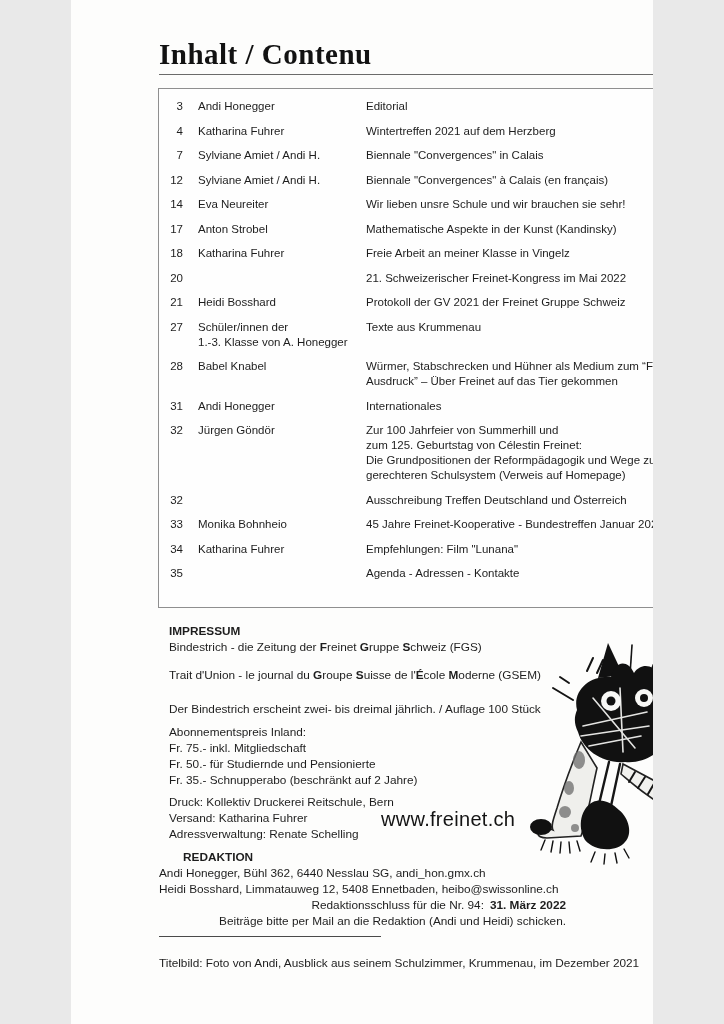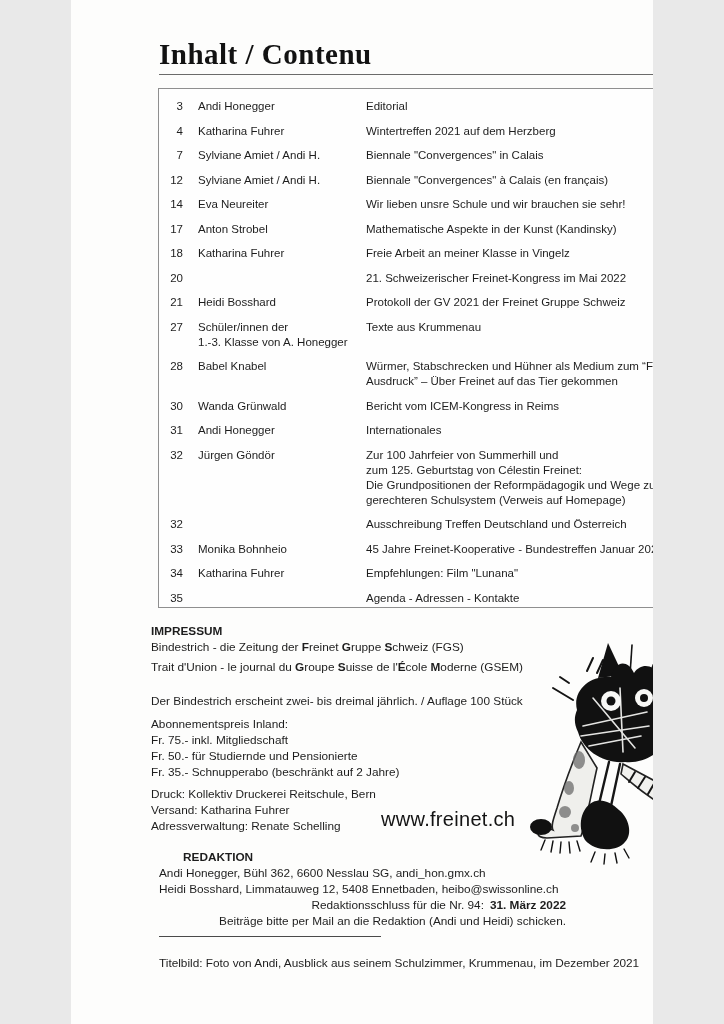--- a/index.html
+++ b/index.html
@@ -25,21 +25,21 @@
     position:absolute;left:87px;top:88px;width:551px;height:520px;
     border:1px solid #8f8f8f;box-sizing:border-box;
     padding:10px 0 0 0;background:#fefefe;
   }
   .toc-row{display:flex;align-items:flex-start;margin:0 0 9.5px 0;
     font-size:11.5px;line-height:15px;}
   .toc-page{flex:none;width:24px;text-align:right;}
   .toc-author{flex:none;width:150px;margin-left:15px;white-space:pre-line;}
   .toc-title{flex:1;margin-left:18px;padding-right:12px;white-space:pre-line;}
   .impressum{
-    position:absolute;left:80px;top:623px;width:420px;
+    position:absolute;left:98px;top:623px;width:420px;
     font-size:11.8px;line-height:16px;
   }
   .impressum p{margin:0 0 6px 0;}
   .impressum .hd{font-weight:bold;margin-bottom:0;}
   .impressum .tight div{margin:0;}
   .website{
     position:absolute;left:310px;top:808px;
     font-size:20px;letter-spacing:.3px;color:#141414;
   }
   .redaktion{
@@ -121,25 +121,20 @@
 1.-3. Klasse von A. Honegger</div>
           <div class="toc-title">Texte aus Krummenau</div>
         </div>
         <div class="toc-row">
           <div class="toc-page">28</div>
           <div class="toc-author">Babel Knabel</div>
           <div class="toc-title">Würmer, Stabschrecken und Hühner als Medium zum “Freien
 Ausdruck” – Über Freinet auf das Tier gekommen</div>
         </div>
         <div class="toc-row">
-          <div class="toc-page">30</div>
-          <div class="toc-author">Wanda Grünwald</div>
-          <div class="toc-title">Bericht vom ICEM-Kongress in Reims</div>
-        </div>
-        <div class="toc-row">
           <div class="toc-page">31</div>
           <div class="toc-author">Andi Honegger</div>
           <div class="toc-title">Internationales</div>
         </div>
         <div class="toc-row">
           <div class="toc-page">32</div>
           <div class="toc-author">Jürgen Göndör</div>
           <div class="toc-title">Zur 100 Jahrfeier von Summerhill und
 zum 125. Geburtstag von Célestin Freinet:
 Die Grundpositionen der Reformpädagogik und Wege zu einem
@@ -163,42 +158,42 @@
         <div class="toc-row">
           <div class="toc-page">35</div>
           <div class="toc-author"></div>
           <div class="toc-title">Agenda - Adressen - Kontakte</div>
         </div>
       </div>
   </div>
 
   <div class="impressum">
     <p class="hd">IMPRESSUM</p>
-    <p style="margin-bottom:4px"><span>Bindestrich - die Zeitung der </span><b>F</b><span>reinet </span><b>G</b><span>ruppe </span><b>S</b><span>chweiz (FGS)</span></p>
+    <p style="margin-bottom:12px"><span>Bindestrich - die Zeitung der </span><b>F</b><span>reinet </span><b>G</b><span>ruppe </span><b>S</b><span>chweiz (FGS)</span></p>
     <p><span>Trait d'Union - le journal du </span><b>G</b><span>roupe </span><b>S</b><span>uisse de l'</span><b>É</b><span>cole </span><b>M</b><span>oderne (GSEM)</span></p>
     <p style="margin-top:18px">Der Bindestrich erscheint zwei- bis dreimal jährlich. / Auflage 100 Stück</p>
     <p class="hd" style="margin-top:7px;font-weight:normal">Abonnementspreis Inland:</p>
     <div class="tight">
         <div>Fr. 75.- inkl. Mitgliedschaft</div>
         <div>Fr. 50.- für Studiernde und Pensionierte</div>
         <div>Fr. 35.- Schnupperabo (beschränkt auf 2 Jahre)</div>
       </div>
     <div class="tight" style="margin-top:6px">
         <div>Druck: Kollektiv Druckerei Reitschule, Bern</div>
         <div>Versand: Katharina Fuhrer</div>
         <div>Adressverwaltung: Renate Schelling</div>
       </div>
   </div>
 
   <div class="website">www.freinet.ch</div>
 
   <div class="redaktion">
     <div class="hd">REDAKTION</div>
     <div>
-        <div>Andi Honegger, Bühl 362, 6600 Nesslau SG, andi_hon.gmx.ch</div>
+        <div>Andi Honegger, Bühl 362, 6440 Nesslau SG, andi_hon.gmx.ch</div>
         <div>Heidi Bosshard, Limmatauweg 12, 5408 Ennetbaden, heibo@swissonline.ch</div>
       </div>
   </div>
 
   <div class="deadline">
     <div><span>Redaktionsschluss für die Nr. 94:</span><b>31. März 2022</b></div>
     <div>Beiträge bitte per Mail an die Redaktion (Andi und Heidi) schicken.</div>
   </div>
 
   <div class="separator"></div>

